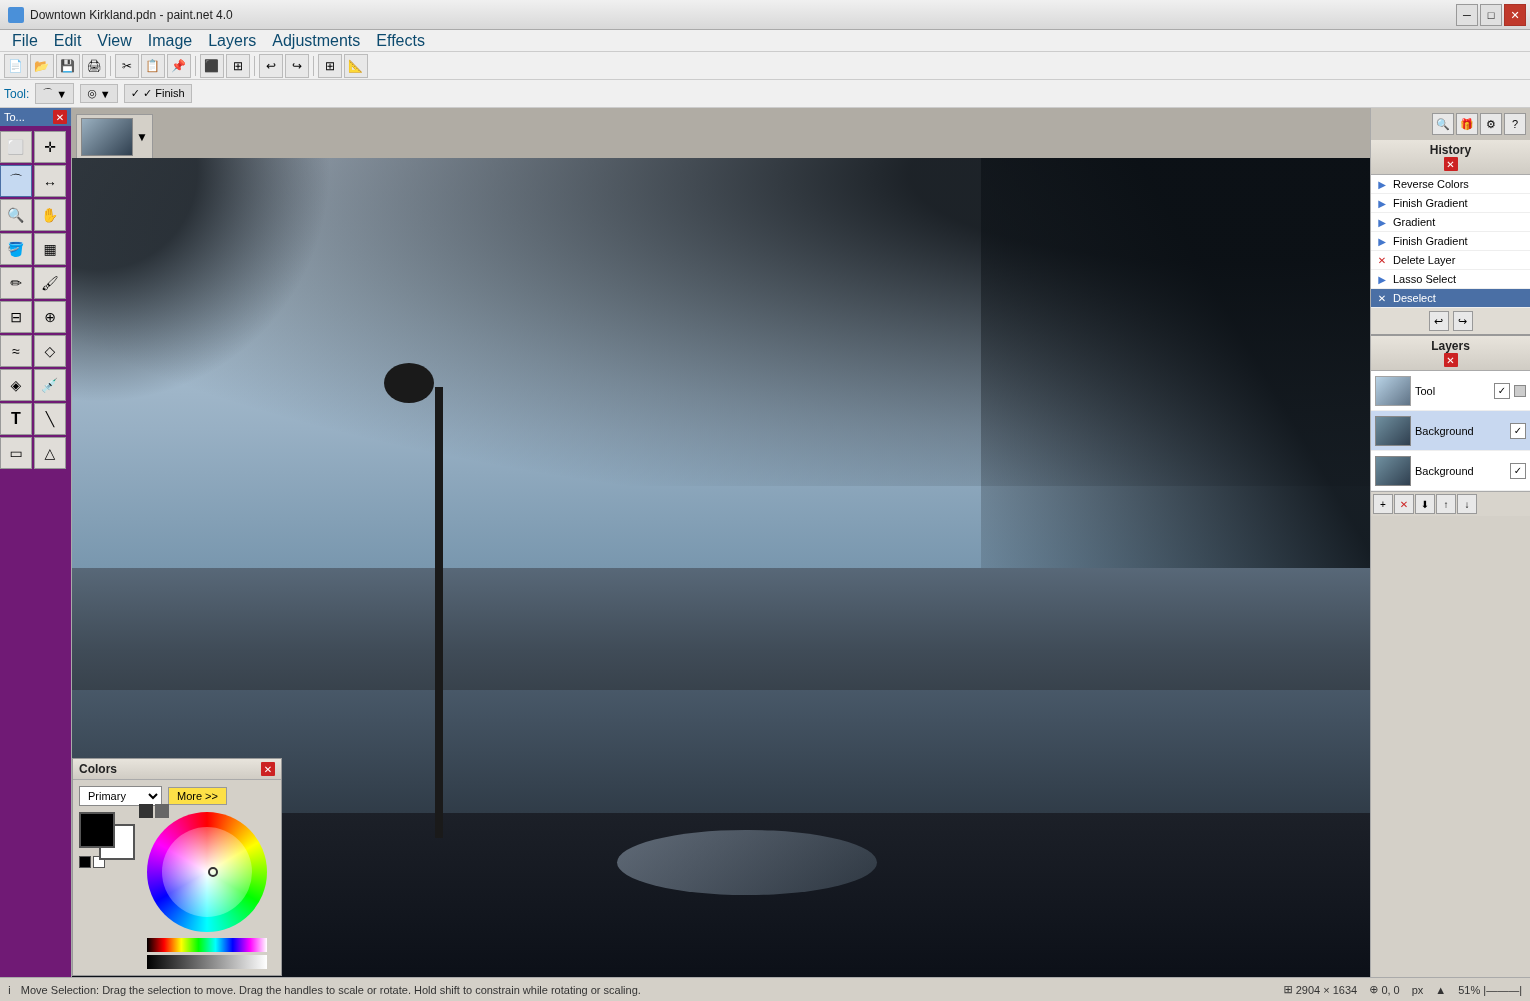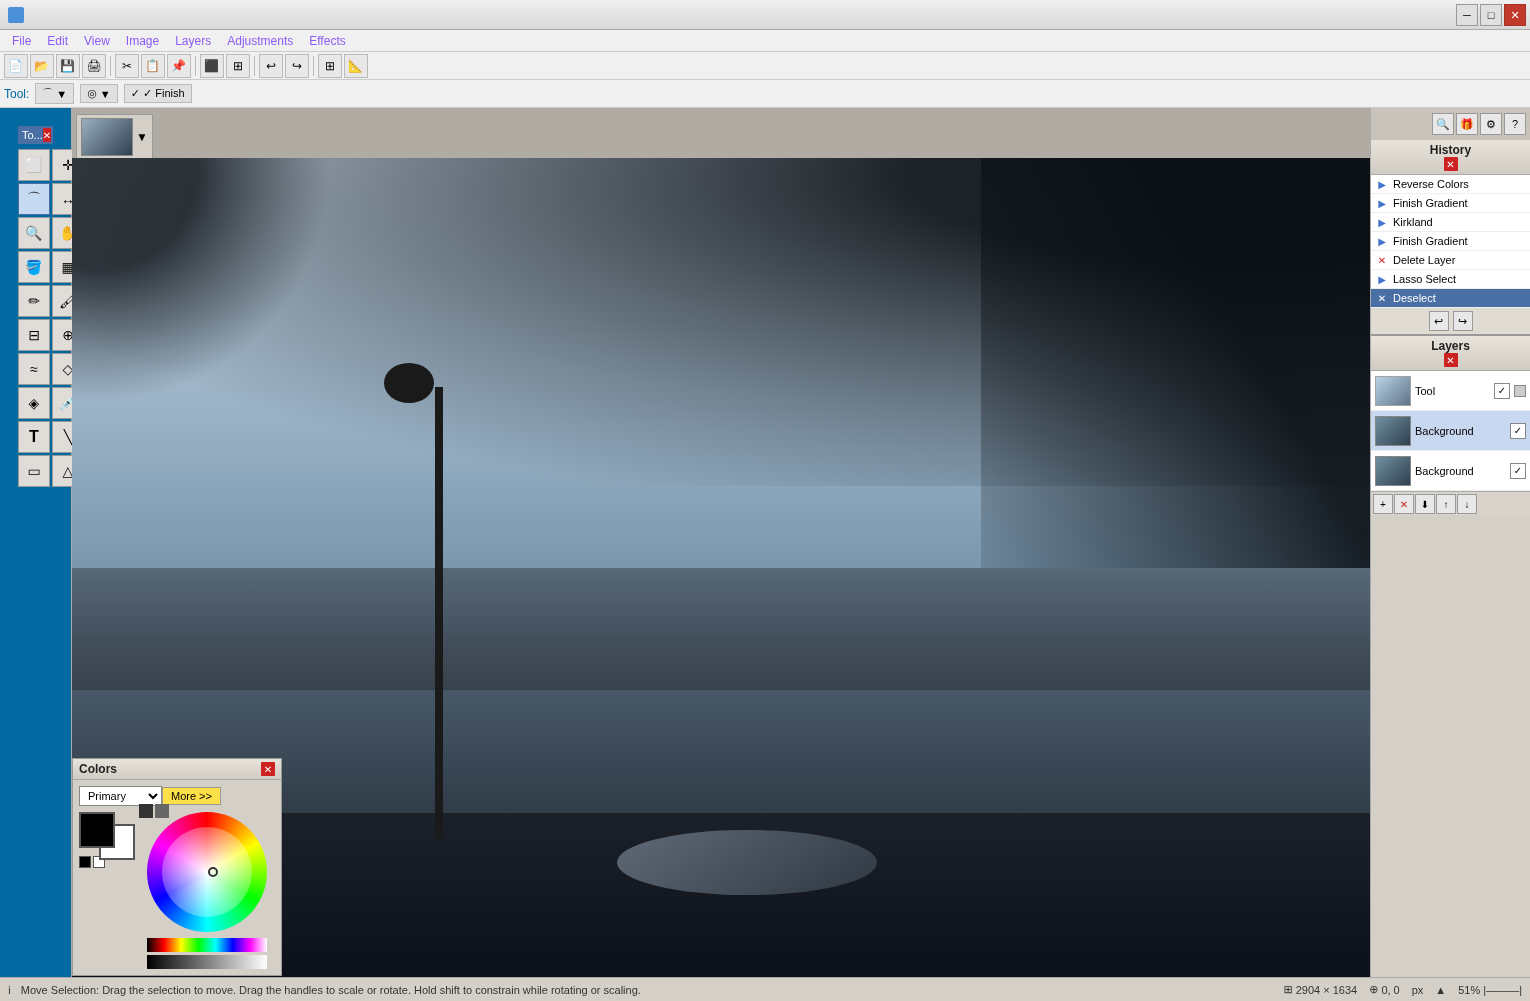--- a/index.html
+++ b/index.html
@@ -23,21 +23,21 @@
 
     
     #menu-bar {
       height: 22px;
       background: #f0f0f0;
       display: flex;
       align-items: center;
       padding: 0 4px;
       border-bottom: 1px solid #ccc;
     }
-    .menu-item { padding: 2px 8px; cursor: pointer; font-size: 12px; color: #8b5cf6; }
+    .menu-item { padding: 2px 8px; cursor: pointer; font-size: 16px; color: #0c4a6e; }
 
     
     #toolbar {
       height: 28px;
       background: #f0f0f0;
       display: flex;
       align-items: center;
       padding: 0 4px;
       border-bottom: 1px solid #ccc;
       gap: 2px;
@@ -61,23 +61,23 @@
     
     #main-area {
       display: flex;
       height: calc(1001px - 30px - 22px - 28px - 28px - 24px);
       position: relative;
     }
 
     
     #tools-panel {
       width: 72px;
-      background: #0369a1;
+      background: #701a75;
       border-right: 1px solid #aaa;
-      padding: 18px;
+      padding: 0;
       display: flex;
       flex-direction: column;
       gap: 1px;
       position: relative;
     }
     #tools-panel-header {
       background: #4a6fa5;
       color: white;
       font-size: 11px;
       padding: 2px 4px;
@@ -258,21 +258,21 @@
       padding: 3px 6px;
       font-size: 12px;
       font-weight: bold;
       color: #222;
       display: flex;
       justify-content: space-between;
       align-items: center;
       border-bottom: 1px solid #aaa;
     }
     .colors-body { padding: 6px; }
-    .color-controls { display: flex; align-items: center; margin-bottom: 6px; }
+    .color-controls { display: flex; align-items: center; gap: 6px; margin-bottom: 6px; }
     .color-selector { padding: 2px 4px; font-size: 11px; background: white; border: 1px solid #888; }
     .more-btn { padding: 2px 8px; font-size: 11px; background: #fde047; border: 1px solid #999; cursor: pointer; }
     .fg-swatch { width: 36px; height: 36px; background: #000; border: 2px solid #555; cursor: pointer; position: relative; z-index: 2; }
     .bg-swatch { width: 36px; height: 36px; background: #fff; border: 2px solid #555; cursor: pointer; position: absolute; left: 20px; top: 12px; z-index: 1; }
     .color-wheel-container { display: flex; flex-direction: column; align-items: center; }
     .color-wheel {
       width: 120px;
       height: 120px;
       border-radius: 50%;
       background: conic-gradient(
@@ -379,20 +379,21 @@
     
     .history-list::-webkit-scrollbar { width: 12px; }
     .history-list::-webkit-scrollbar-track { background: #f0f0f0; }
     .history-list::-webkit-scrollbar-thumb { background: #c0c0c0; border: 1px solid #aaa; }
   </style>
 </head>
 <body>
 
 <div id="title-bar">
   <span class="app-icon"></span>
+  <span class="title-text">Downtown Kirkland.pdn - paint.net 4.0</span>
   <div class="win-controls">
 
     <button class="win-btn">─</button>
     <button class="win-btn">□</button>
     <button class="win-btn close">✕</button>
   </div>
 </div>
 
 <div id="menu-bar">
   <span class="menu-item">File</span>
@@ -518,21 +519,21 @@
         <div class="history-item">
           <span class="history-icon blue">▶</span>
           <span>Reverse Colors</span>
         </div>
         <div class="history-item">
           <span class="history-icon blue">▶</span>
           <span>Finish Gradient</span>
         </div>
         <div class="history-item">
           <span class="history-icon blue">▶</span>
-          <span>Kirkland</span>
+          <span>Gradient</span>
         </div>
         <div class="history-item">
           <span class="history-icon blue">▶</span>
           <span>Finish Gradient</span>
         </div>
         <div class="history-item">
           <span class="history-icon red">✕</span>
           <span>Delete Layer</span>
         </div>
         <div class="history-item">

